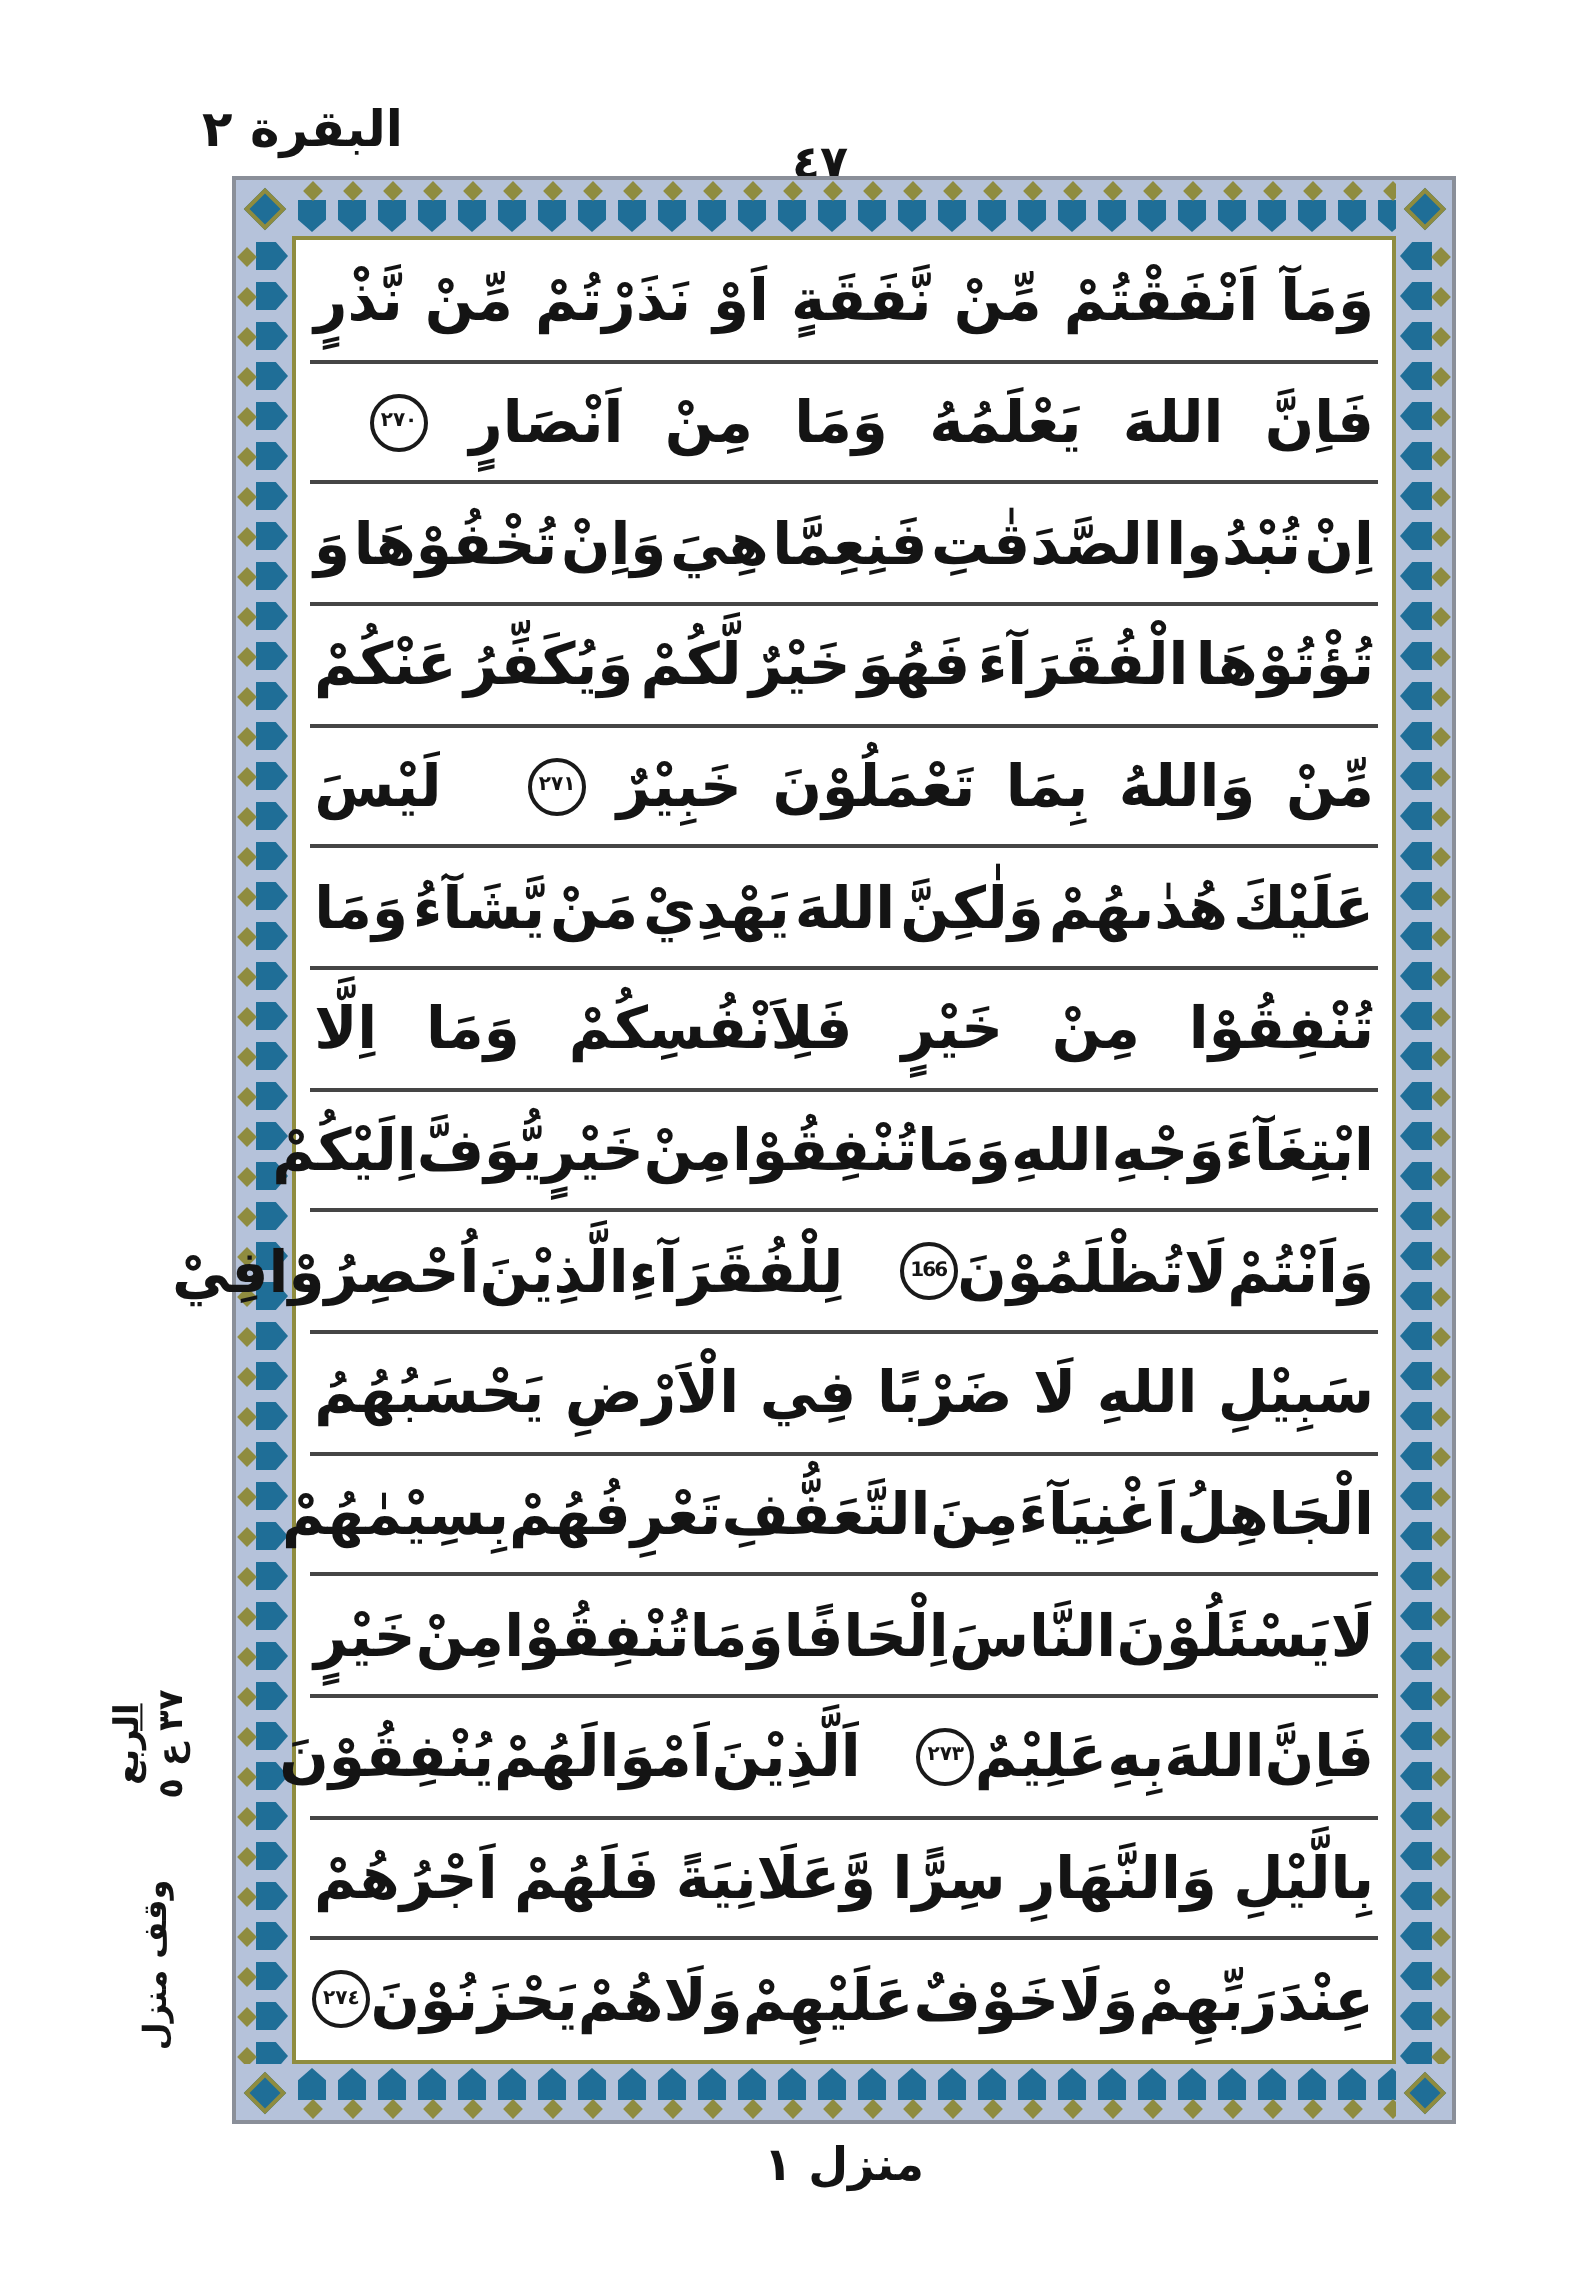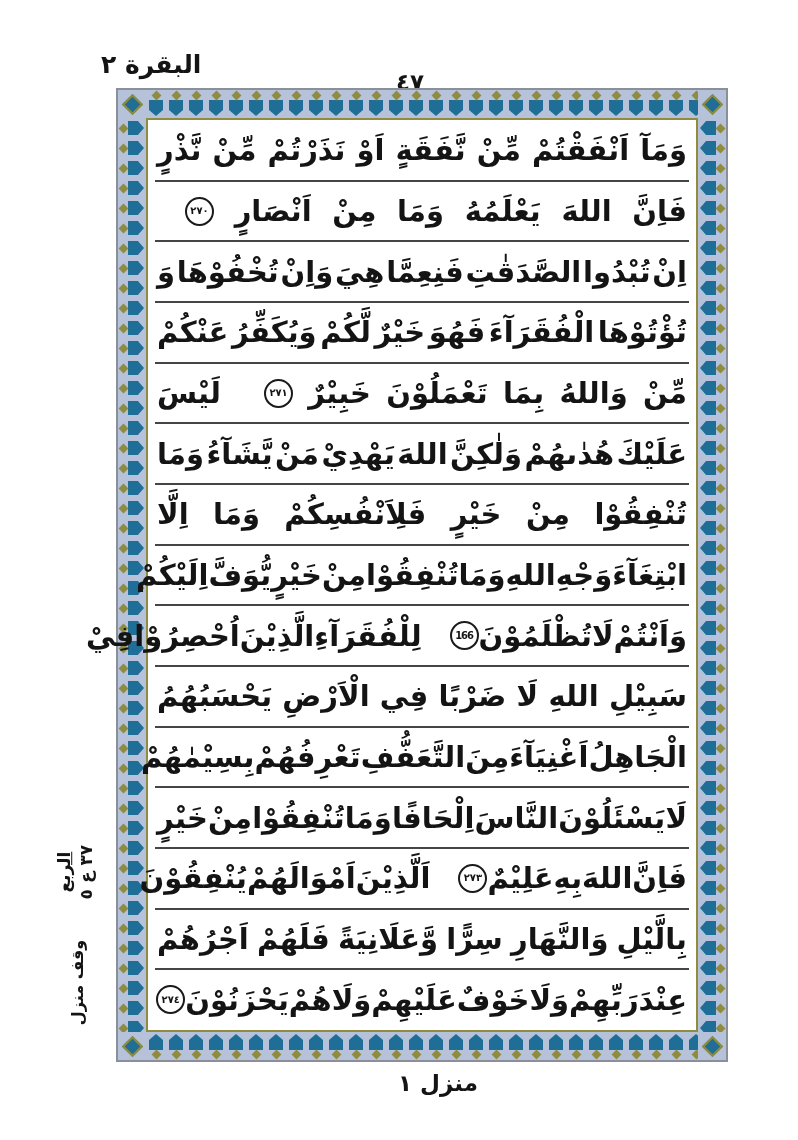--- a/index.html
+++ b/index.html
@@ -59,21 +59,21 @@
   
   .ruku-note{position:absolute;left:28px;top:824px;width:94px;height:96px;
     display:flex;align-items:center;justify-content:center;}
   .ruku-inner{transform:rotate(-90deg);text-align:center;font-size:17px;font-weight:bold;
     line-height:1.3;direction:rtl;white-space:nowrap;}
   .ruku-inner .quarter{text-decoration:underline;}
   .waqf-note{position:absolute;left:46px;top:928px;width:64px;height:108px;
     display:flex;align-items:center;justify-content:center;}
   .waqf-inner{transform:rotate(-90deg);font-size:16px;font-weight:bold;white-space:nowrap;direction:rtl;}
   
-  .manzil{position:absolute;top:1070px;left:438px;transform:translateX(-50%);
+  .manzil{position:absolute;top:1070px;left:422px;transform:translateX(-50%);
     font-size:23px;font-weight:bold;direction:rtl;white-space:nowrap;}
 </style>
 </head>
 <body>
 
 <div class="screen">
 
   <div class="page-header">
     <span class="h-item h-center">٤٧</span>
     <span class="h-item h-left">البقرة ٢</span>

